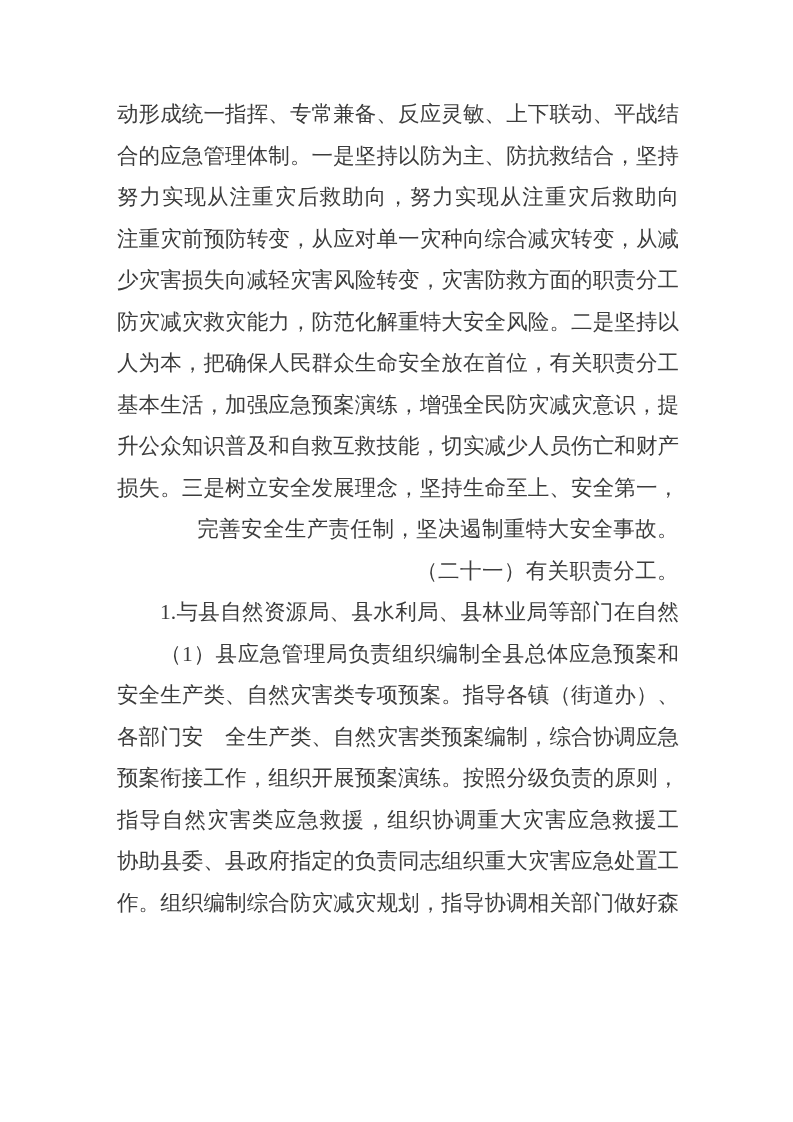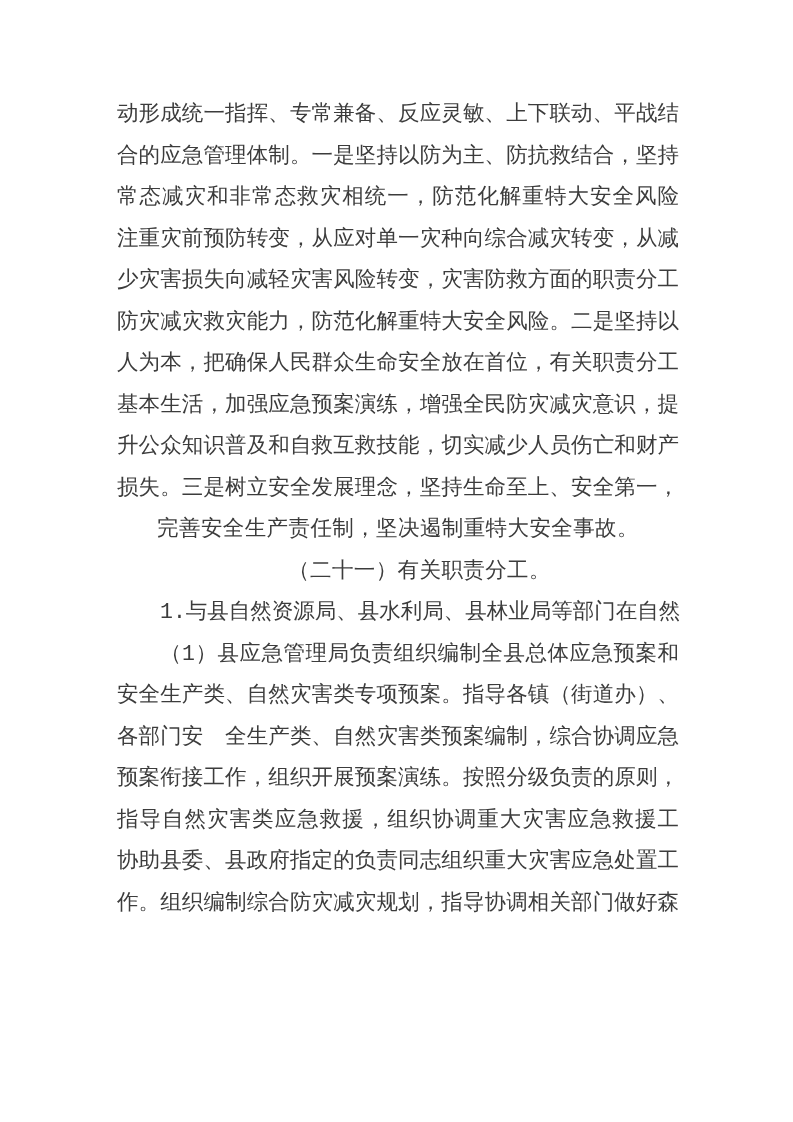--- a/index.html
+++ b/index.html
@@ -13,55 +13,54 @@
     position: relative;
     overflow: hidden;
     font-family: "Liberation Serif", "DejaVu Serif", serif;
   }
   .page {
     position: absolute;
     left: 0; top: 0;
     width: 793px;
     height: 1122px;
     background: #ffffff;
-    font-family: Liberation Mono, monospace;
   }
   .text-block {
     position: absolute;
     left: 117px;
     top: 94px;
     width: 562px;
   }
   .line {
     height: 41.5px;
     line-height: 41.5px;
     font-size: 21.5px;
     color: #3c3c3c;
     white-space: nowrap;
-    text-align: center;
+    text-align: right;
     letter-spacing: 0.4px;
   }
   .line.justify {
     text-align: justify;
     text-align-last: justify;
     letter-spacing: 0;
   }
   .line.indent {
     text-indent: 43px;
   }
 </style>
 </head>
 <body style="background: rgb(255, 255, 255);">
 
 <div class="page">
   <div class="text-block">
 
   <div class="line justify">动形成统一指挥、专常兼备、反应灵敏、上下联动、平战结</div>
       <div class="line justify">合的应急管理体制。一是坚持以防为主、防抗救结合，坚持</div>
-      <div class="line justify">常态减灾和非常态救灾相统一，防范化解重特大安全风险</div>
+      <div class="line justify">努力实现从注重灾后救助向，努力实现从注重灾后救助向</div>
       <div class="line justify">注重灾前预防转变，从应对单一灾种向综合减灾转变，从减</div>
       <div class="line justify">少灾害损失向减轻灾害风险转变，灾害防救方面的职责分工</div>
       <div class="line justify">防灾减灾救灾能力，防范化解重特大安全风险。二是坚持以</div>
       <div class="line justify">人为本，把确保人民群众生命安全放在首位，有关职责分工</div>
       <div class="line justify">基本生活，加强应急预案演练，增强全民防灾减灾意识，提</div>
       <div class="line justify">升公众知识普及和自救互救技能，切实减少人员伤亡和财产</div>
       <div class="line justify">损失。三是树立安全发展理念，坚持生命至上、安全第一，</div>
       <div class="line">完善安全生产责任制，坚决遏制重特大安全事故。</div>
       <div class="line indent">（二十一）有关职责分工。</div>
       <div class="line justify indent">1.与县自然资源局、县水利局、县林业局等部门在自然</div>

